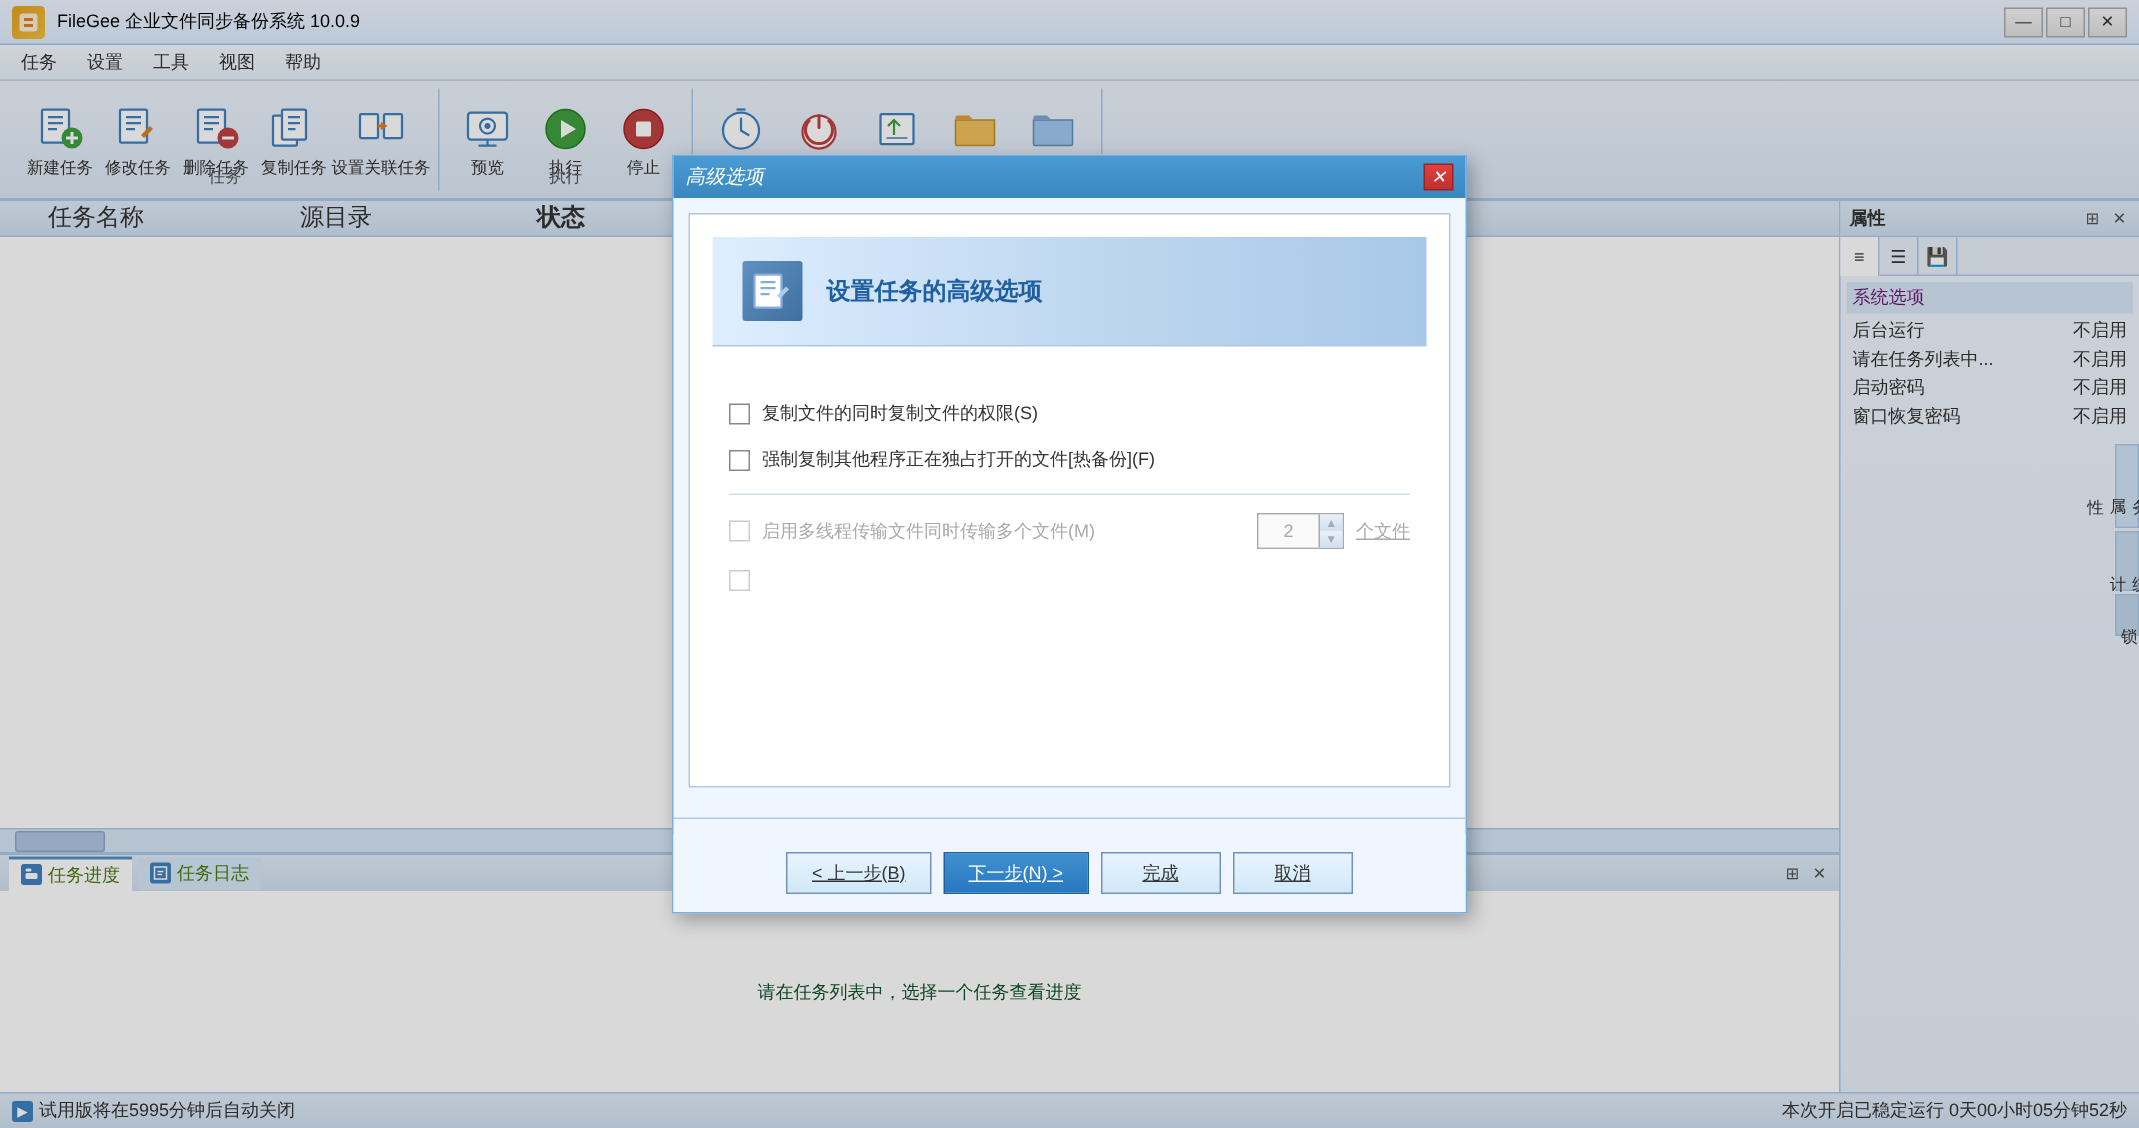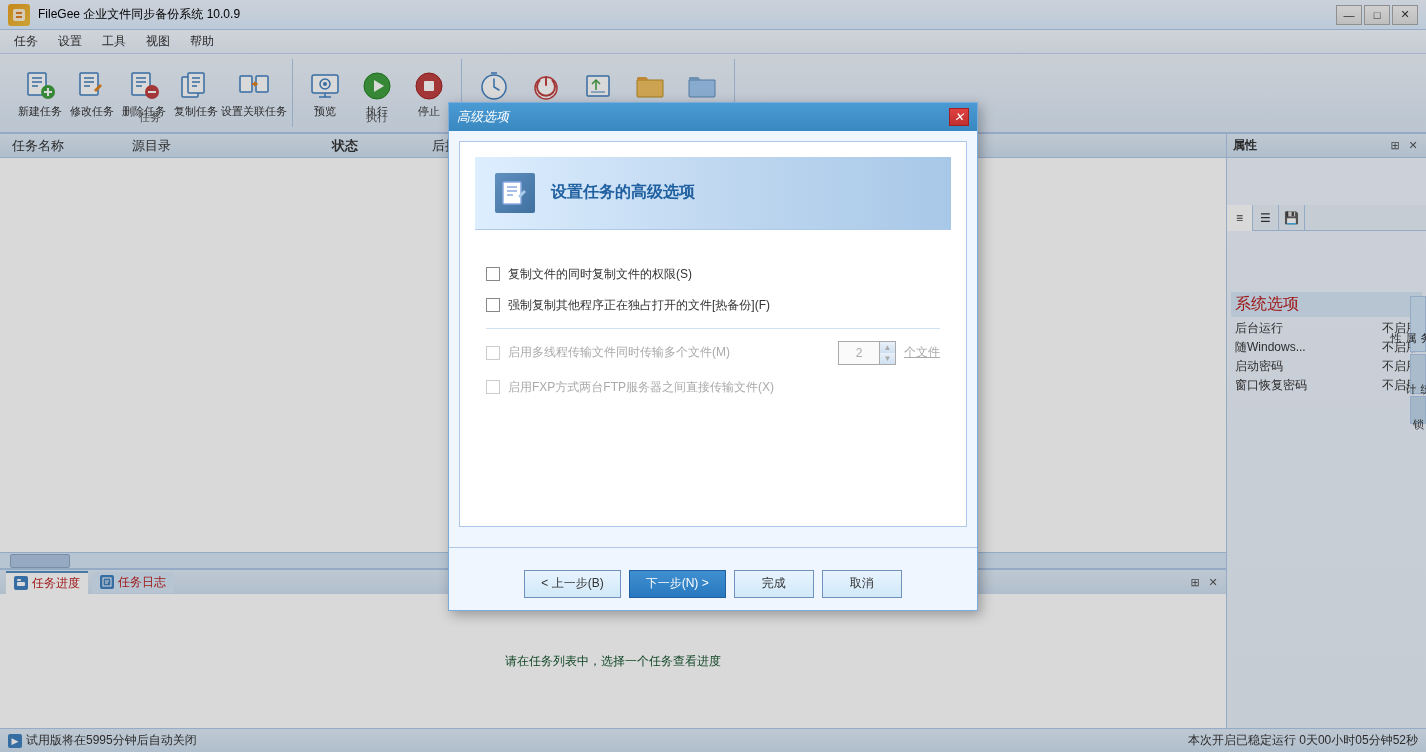--- a/index.html
+++ b/index.html
@@ -139,33 +139,33 @@
     
     #table-header {
       height: 24px;
       background: linear-gradient(to bottom, #e0ecf8, #d0e0f0);
       border-bottom: 1px solid #b0c8e8;
       display: flex;
       align-items: center;
       padding: 0 4px;
     }
     .col-header {
-      font-size: 13px;
+      font-size: 16px;
       color: #333;
       padding: 0 8px;
+      text-align: center;
     }
 
     
     #right-panel {
       width: 200px;
       background: linear-gradient(to bottom, #f0f6ff, #e8f0fa);
       border-left: 1px solid #b0c8e8;
       display: flex;
       flex-direction: column;
-      gap: 47px;
     }
     #right-panel-header {
       height: 24px;
       background: linear-gradient(to bottom, #e0ecf8, #d0e0f0);
       border-bottom: 1px solid #b0c8e8;
       display: flex;
       align-items: center;
       padding: 0 6px;
       justify-content: space-between;
     }
@@ -229,26 +229,25 @@
       display: flex;
       align-items: center;
       justify-content: center;
     }
 
     
     #properties-section {
       padding: 4px;
     }
     .prop-section-title {
-      font-size: 16px;
-      color: #b91c1c;
+      font-size: 12px;
+      color: #701a75;
       padding: 2px 4px;
       background: #d8e8f8;
       margin-bottom: 2px;
-      margin-top: 10px;
     }
     .prop-row {
       display: flex;
       justify-content: space-between;
       padding: 1px 4px;
       font-size: 12px;
     }
     .prop-key { color: #333; }
     .prop-val { color: #333; font-family: Liberation Serif, serif; }
 
@@ -274,21 +273,21 @@
       align-items: center;
     }
     .bottom-tab {
       display: flex;
       align-items: center;
       gap: 4px;
       padding: 2px 8px;
       background: #d8e8f8;
       cursor: pointer;
       font-size: 12px;
-      color: #b91c1c;
+      color: #4d7c0f;
     }
     .bottom-tab.active { background: white; border-top: 2px solid #5090c0; }
     .bottom-tab-icon {
       width: 14px;
       height: 14px;
       background: #4080c0;
       border-radius: 2px;
       display: flex;
       align-items: center;
       justify-content: center;
@@ -503,20 +502,21 @@
       padding: 0 16px;
       font-size: 12px;
       cursor: pointer;
       border: 1px solid #7090c0;
       background: linear-gradient(to bottom, #e8f4ff, #d0e8f8);
       color: #333;
       min-width: 80px;
       display: flex;
       align-items: center;
       justify-content: center;
+      text-decoration: underline;
     }
     .modal-btn.primary {
       background: linear-gradient(to bottom, #4090d0, #2878c0);
       color: white;
       border-color: #2060a0;
     }
 
     
     #watermark {
       position: absolute;
@@ -812,21 +812,21 @@
         <div class="right-tab">☰</div>
         <div class="right-tab">💾</div>
       </div>
       <div id="properties-section">
         <div class="prop-section-title">系统选项</div>
         <div class="prop-row">
           <span class="prop-key">后台运行</span>
           <span class="prop-val">不启用</span>
         </div>
         <div class="prop-row">
-          <span class="prop-key">随Windows...</span>
+          <span class="prop-key">请在任务列表中...</span>
           <span class="prop-val">不启用</span>
         </div>
         <div class="prop-row">
           <span class="prop-key">启动密码</span>
           <span class="prop-val">不启用</span>
         </div>
         <div class="prop-row">
           <span class="prop-key">窗口恢复密码</span>
           <span class="prop-val">不启用</span>
         </div>
@@ -893,21 +893,20 @@
                   <button class="spinbox-btn" style="color:#aaa;" disabled="">▲</button>
                   <button class="spinbox-btn" style="color:#aaa;" disabled="">▼</button>
                 </div>
               </div>
               <span class="spinbox-unit" style="color:#aaa;">个文件</span>
             </div>
           </div>
 
           <div class="modal-option-row">
             <div class="modal-checkbox" style="border-color:#ccc;"></div>
-            <span class="modal-option-label disabled">启用FXP方式两台FTP服务器之间直接传输文件(X)</span>
           </div>
         </div>
 
         <div style="height: 100px;"></div>
       </div>
 
       <div id="modal-divider"></div>
       <div id="modal-buttons">
         <button class="modal-btn">&lt; 上一步(B)</button>
         <button class="modal-btn primary">下一步(N) &gt;</button>

